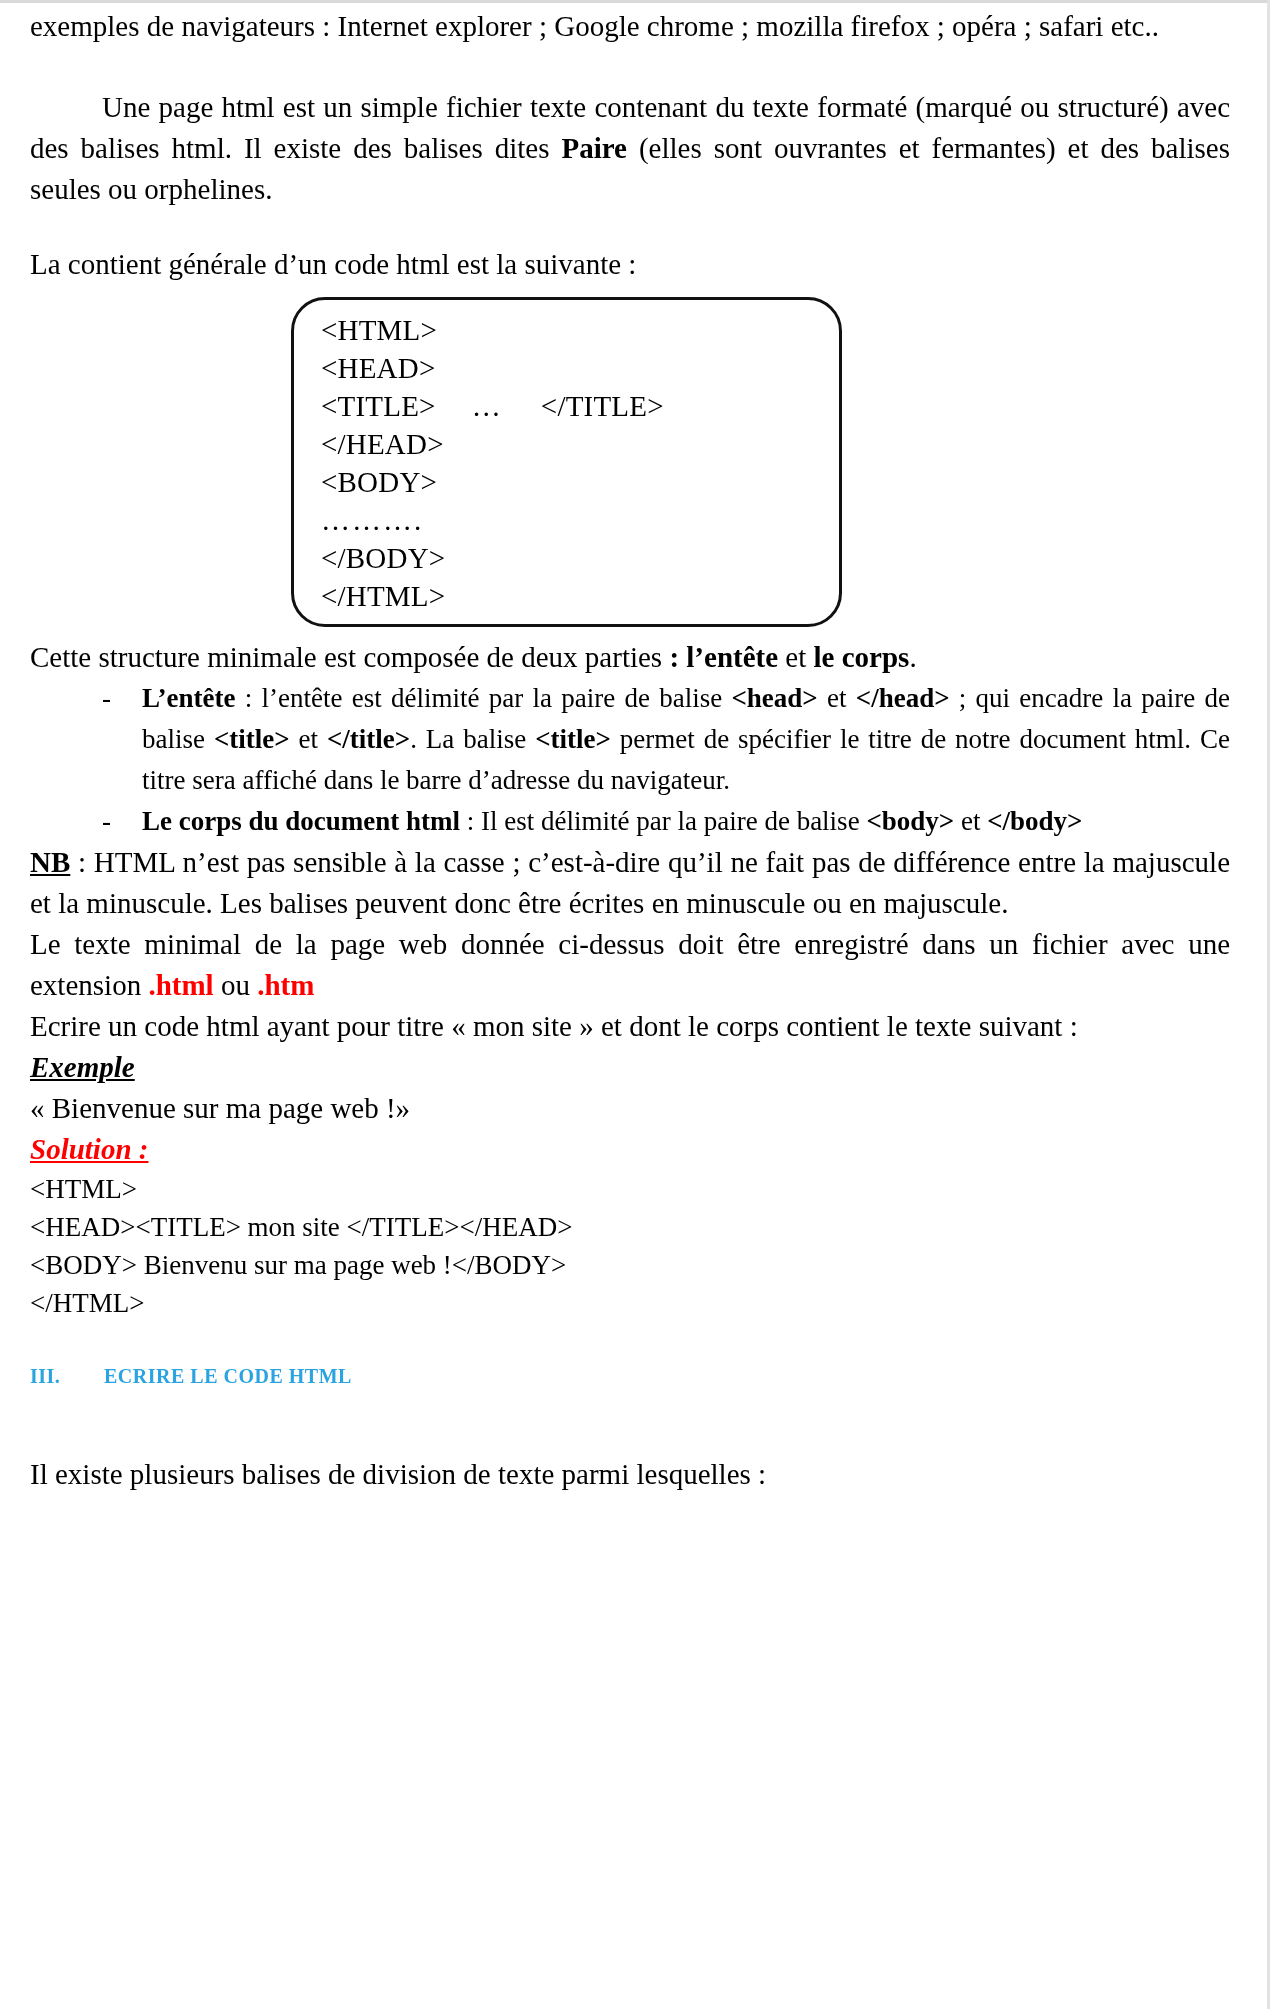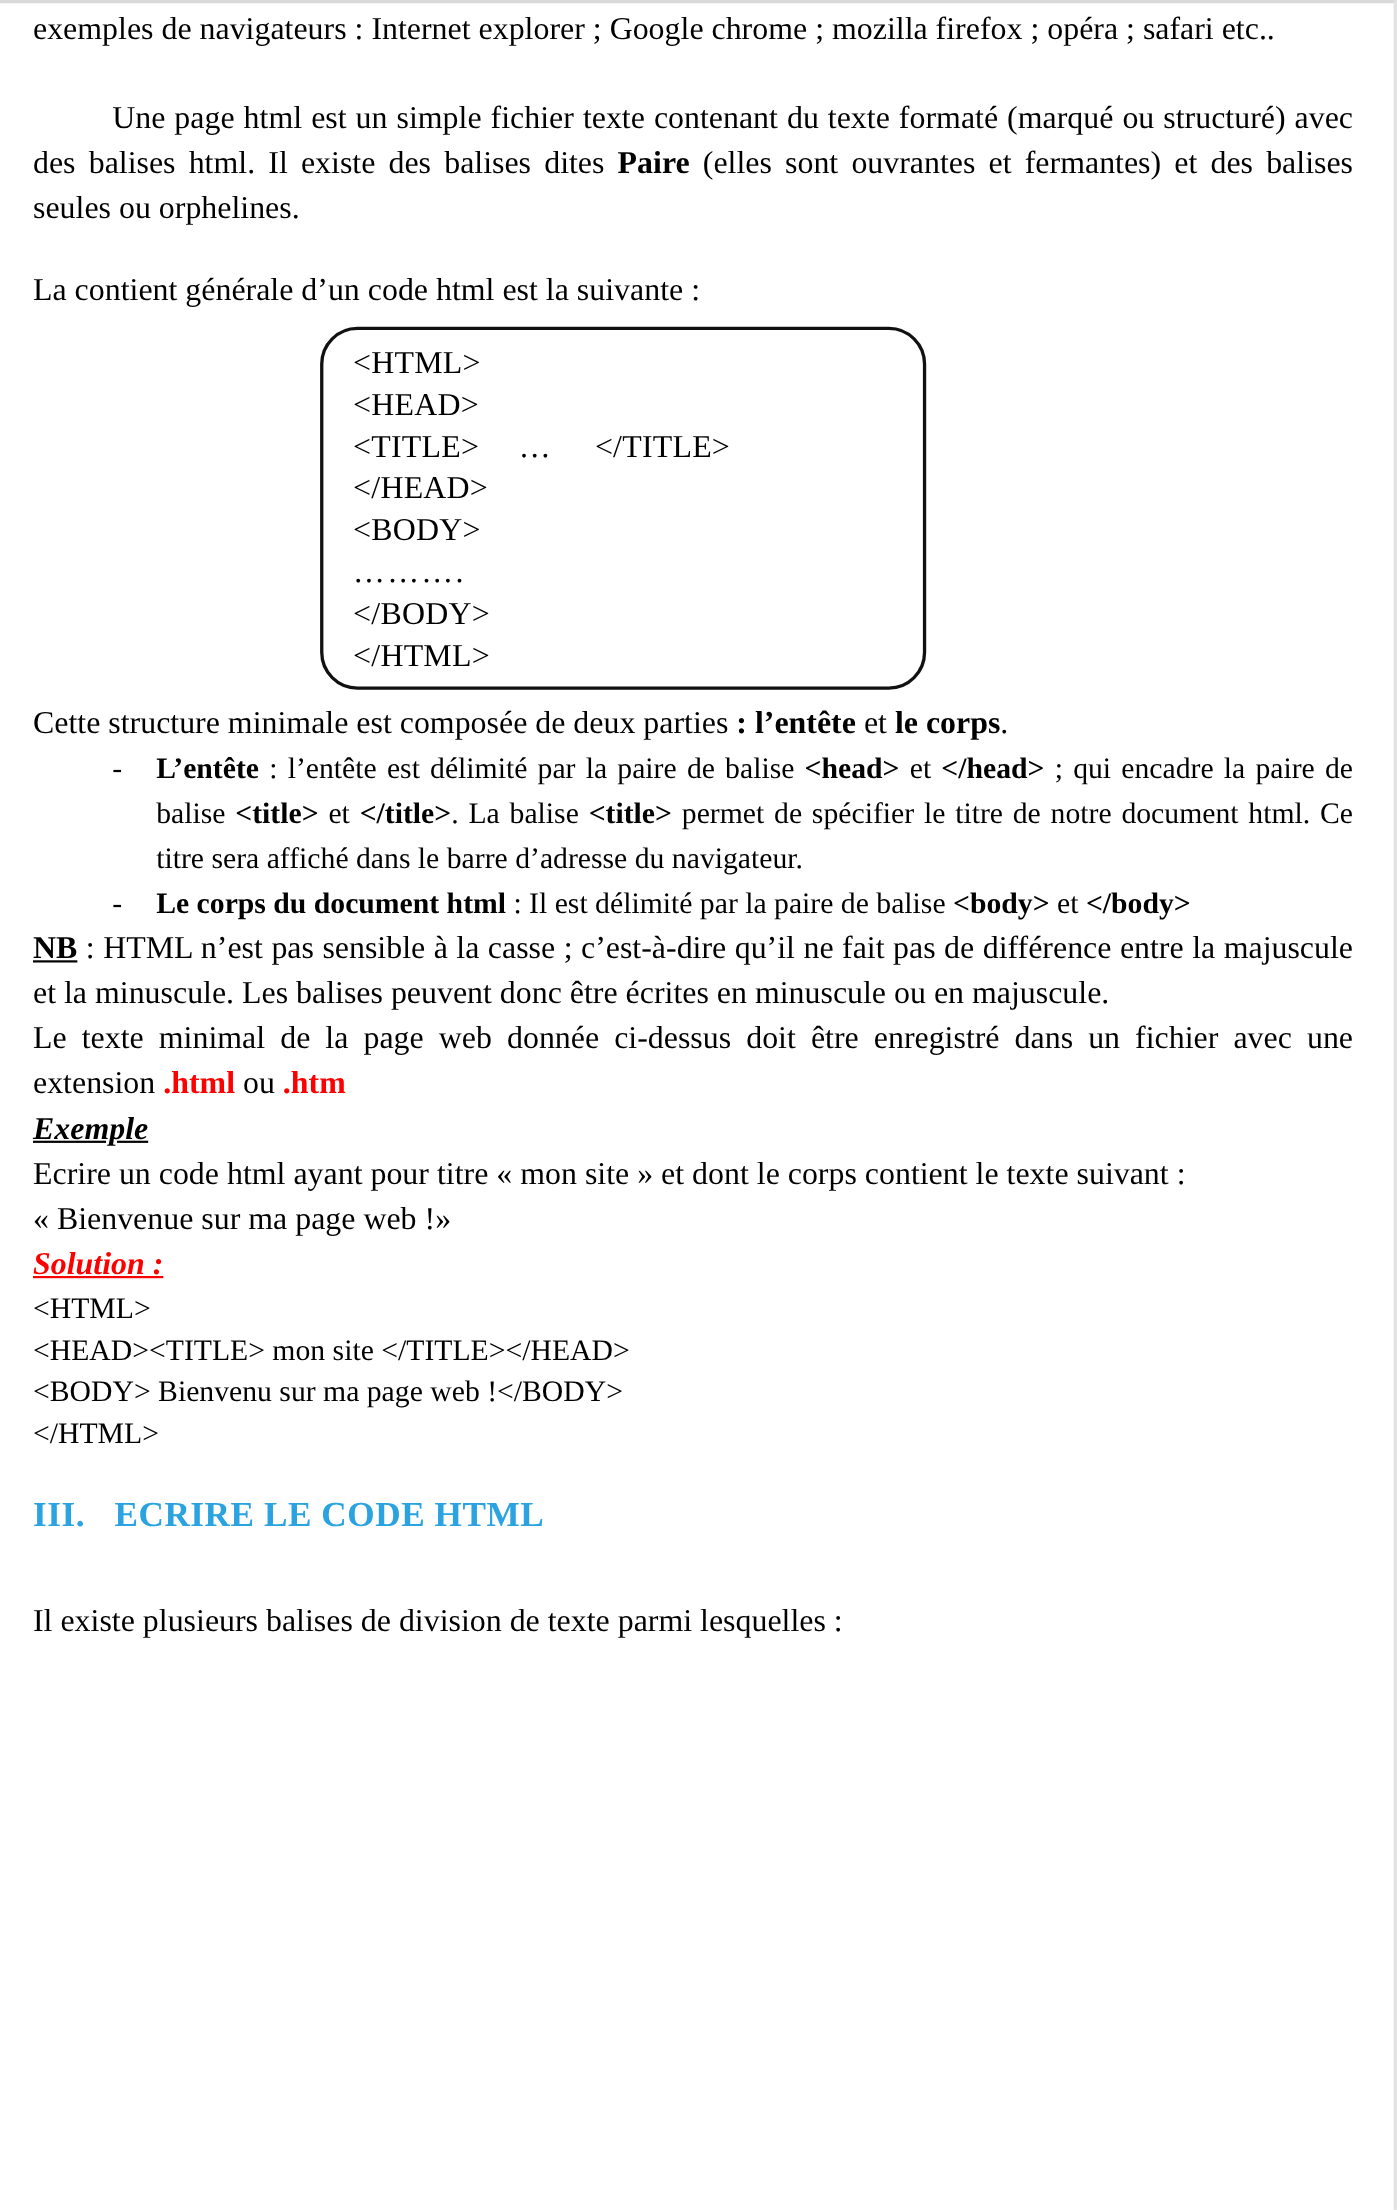--- a/index.html
+++ b/index.html
@@ -117,21 +117,21 @@
 
   
   .code-listing .cl {
     font-size: 27px;
     line-height: 38px;
     white-space: pre-wrap;
   }
 
   
   .section-heading {
-    font-size: 32px;
+    font-size: 20px;
     line-height: 40px;
     font-weight: bold;
     color: #2aa3e0;
     letter-spacing: 0.5px;
   }
   .section-heading .num {
     display: inline-block;
     width: 74px;
   }
   .heading-title { }
@@ -181,23 +181,23 @@
       </li>
       <li>
         <span class="dash">-</span><b>Le corps du document html</b><span> : Il est délimité par la paire de balise </span><b class="tag">&lt;body&gt;</b><span> et </span><b class="tag">&lt;/body&gt;</b>
       </li>
     </ul>
 
     <p class="just"><b class="u">NB</b><span> : HTML n’est pas sensible à la casse ; c’est-à-dire qu’il ne fait pas de différence entre la majuscule et la minuscule. Les balises peuvent donc être écrites en minuscule ou en majuscule.</span></p>
 
     <p class="just"><span>Le texte minimal de la page web donnée ci-dessus doit être enregistré dans un fichier avec une extension </span><b class="red">.html</b><span> ou </span><b class="red">.htm</b></p>
 
+    <p class="left"> Ecrire un code html ayant pour titre « mon site » et dont le corps contient le texte suivant :</p>
+
     <p class="left"><b class="i u">Exemple </b></p>
-
-    <p class="left"> Ecrire un code html ayant pour titre « mon site » et dont le corps contient le texte suivant :</p>
     <p class="left">« Bienvenue sur ma page web !»</p>
 
     <p class="left"><b class="i u red">Solution :</b></p>
 
     <div class="code-listing">
       <div class="cl">&lt;HTML&gt;</div>
       <div class="cl">&lt;HEAD&gt;&lt;TITLE&gt; mon site &lt;/TITLE&gt;&lt;/HEAD&gt;</div>
       <div class="cl">&lt;BODY&gt; Bienvenu sur ma page web !&lt;/BODY&gt;</div>
       <div class="cl">&lt;/HTML&gt;</div>
     </div>

